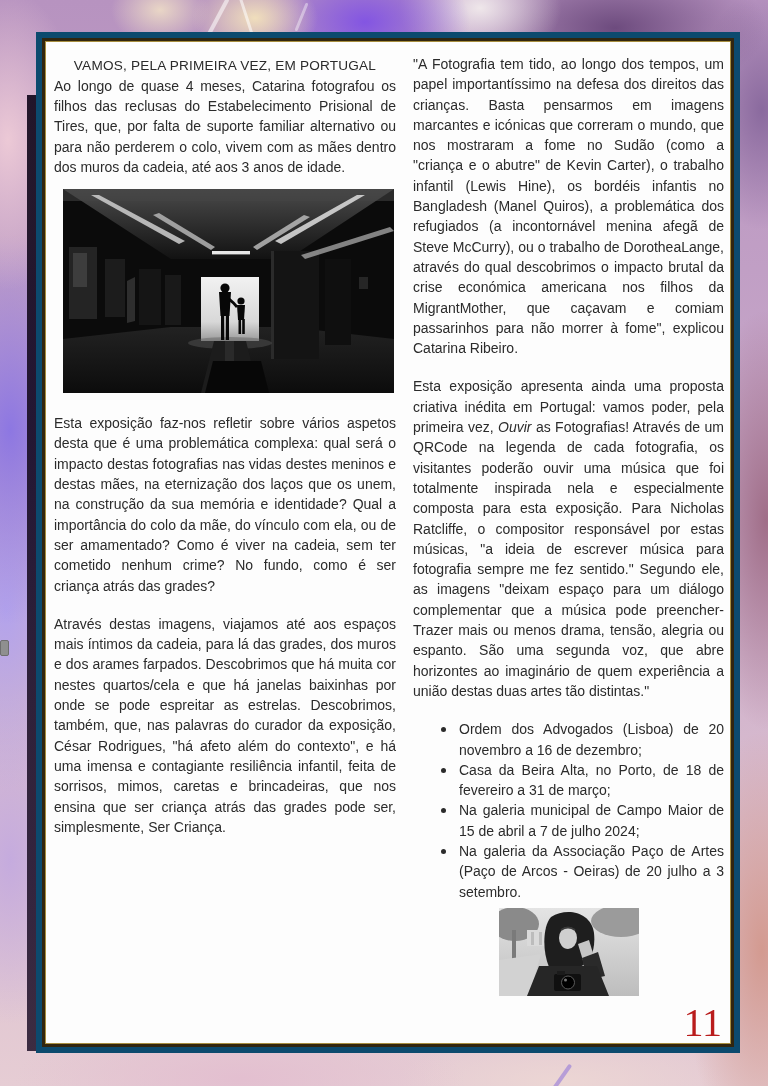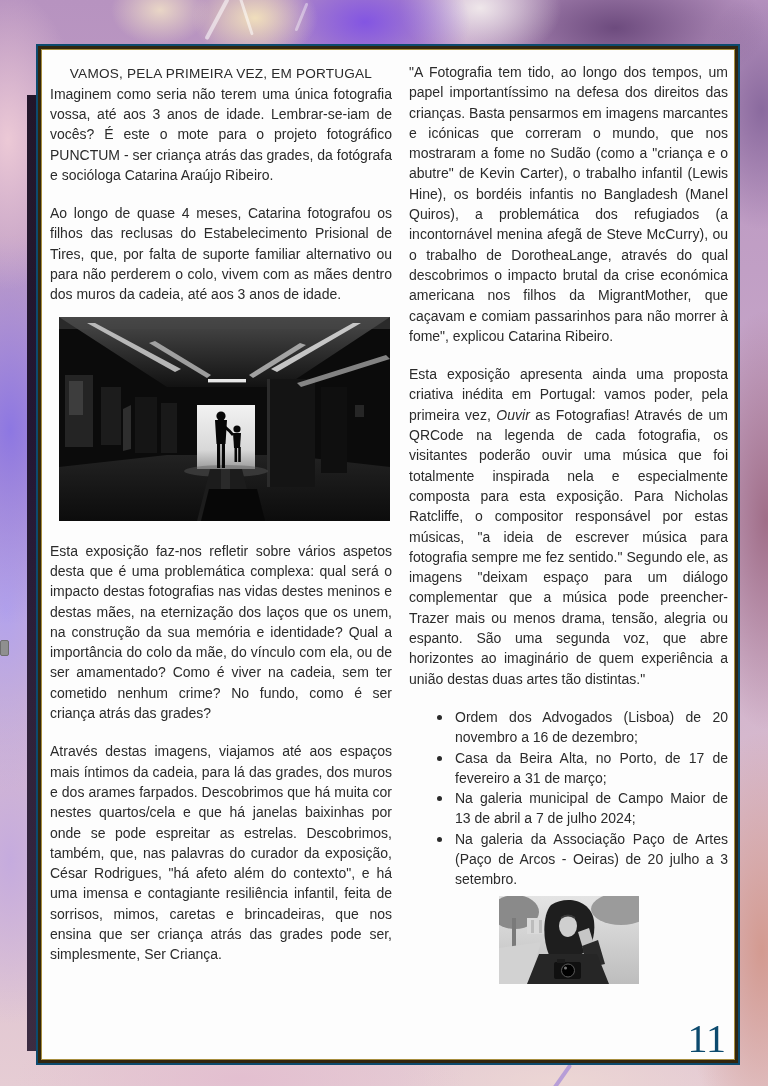--- a/index.html
+++ b/index.html
@@ -35,22 +35,22 @@
   .streak.s1 { left:215px; top:-4px;  width:4px; height:46px; transform:rotate(28deg); }
   .streak.s2 { left:245px; top:-2px;  width:3px; height:38px; transform:rotate(-18deg); }
   .streak.s3 { left:300px; top:2px;   width:3px; height:30px; transform:rotate(22deg); background:rgba(255,255,255,.4); }
   .streak.s4 { left:560px; top:1062px; width:4px; height:30px; transform:rotate(35deg); background:rgba(120,90,220,.45); }
   .dark-edge { position:absolute; left:27px; top:95px; width:9px; height:956px;
     background:linear-gradient(180deg, rgba(18,8,28,.92), rgba(30,16,40,.85)); }
   .bg-chip { position:absolute; left:0; top:640px; width:9px; height:16px;
     background:#8f8f8f; border:1px solid #6e6e6e; border-radius:2px; }
 
   
-  .page { position:absolute; left:36px; top:44px; width:704px; height:1021px;
-    border:2px solid #0c4a6e; background:#fdfdfd; }
+  .page { position:absolute; left:36px; top:32px; width:704px; height:1021px;
+    border:6px solid #0c4a6e; background:#fdfdfd; }
   .frame-dark { width:100%; height:100%; border:3px solid #32260f; }
   .frame-inner { width:100%; height:100%; border:1px solid #a78e3f; background:#fdfdfd; }
   .content { position:relative; width:100%; height:100%; padding:8px 6px 4px 8px;
     display:flex; gap:17px; overflow:hidden; }
   .col { font-size:14px; line-height:1.45; text-align:justify; }
   .col-left  { flex:0 0 342px; }
   .col-right { flex:1 1 auto; padding-top:4px; }
   .col p { margin:0 0 18px; }
 
   .kicker { text-align:center; font-size:13.6px; margin:6px 0 0; letter-spacing:.2px; }
@@ -63,42 +63,41 @@
   ul.venues { list-style:none; margin:4px 0 0 26px; }
   ul.venues li { position:relative; padding-left:20px; margin:0; }
   ul.venues li::before { content:""; position:absolute; left:2px; top:8px;
     width:5px; height:5px; border-radius:50%; background:#2b2b2b; }
   .closing { margin:0 !important; }
 
   .photo-author { display:block; width:140px; height:88px; margin:6px auto 0; }
   .photo-author svg { display:block; width:100%; height:100%; }
 
   .page-number { position:absolute; right:8px; bottom:0px;
-    font-family:"Liberation Serif", serif; font-size:40px; line-height:1; color:#0c4a6e; }
+    font-family:"Liberation Serif", serif; font-size:40px; line-height:1; color:#b91c1c; }
 </style>
 </head>
 <body>
 
 <div class="bg">
   <div class="streak s1"></div>
   <div class="streak s2"></div>
   <div class="streak s3"></div>
   <div class="streak s4"></div>
   <div class="dark-edge"></div>
   <div class="bg-chip"></div>
 </div>
 
 <div class="page">
   <div class="frame-dark">
     <div class="frame-inner">
       <div class="content">
 
         <div class="col col-left">
           <div class="kicker">VAMOS, PELA PRIMEIRA VEZ, EM PORTUGAL</div>
-          <p>Imaginem como seria não terem uma única fotografia vossa, até aos 3 anos de idade. Lembrar-se-iam de vocês? É este o mote para o projeto fotográfico PUNCTUM - ser criança atrás das grades, da fotógrafa e socióloga Catarina Araújo Ribeiro.</p>
           <p>Ao longo de quase 4 meses, Catarina fotografou os filhos das reclusas do Estabelecimento Prisional de Tires, que, por falta de suporte familiar alternativo ou para não perderem o colo, vivem com as mães dentro dos muros da cadeia, até aos 3 anos de idade.</p>
 
           <div class="photo-corridor">
             <svg viewBox="0 0 331 204" preserveAspectRatio="none">
               <defs>
                 <linearGradient id="ceil" x1="0" y1="0" x2="0" y2="1">
                   <stop offset="0" stop-color="#4a4a4a"></stop>
                     <stop offset="1" stop-color="#121212"></stop>
                 </linearGradient>
                 <linearGradient id="floorg" x1="0" y1="0" x2="0" y2="1">
@@ -153,22 +152,22 @@
           <p>Esta exposição faz-nos refletir sobre vários aspetos desta que é uma problemática complexa: qual será o impacto destas fotografias nas vidas destes meninos e destas mães, na eternização dos laços que os unem, na construção da sua memória e identidade? Qual a importância do colo da mãe, do vínculo com ela, ou de ser amamentado? Como é viver na cadeia, sem ter cometido nenhum crime? No fundo, como é ser criança atrás das grades?</p>
           <p>Através destas imagens, viajamos até aos espaços mais íntimos da cadeia, para lá das grades, dos muros e dos arames farpados. Descobrimos que há muita cor nestes quartos/cela e que há janelas baixinhas por onde se pode espreitar as estrelas. Descobrimos, também, que, nas palavras do curador da exposição, César Rodrigues, "há afeto além do contexto", e há uma imensa e contagiante resiliência infantil, feita de sorrisos, mimos, caretas e brincadeiras, que nos ensina que ser criança atrás das grades pode ser, simplesmente, Ser Criança.</p>
         </div>
 
         <div class="col col-right">
           <p>"A Fotografia tem tido, ao longo dos tempos, um papel importantíssimo na defesa dos direitos das crianças. Basta pensarmos em imagens marcantes e icónicas que correram o mundo, que nos mostraram a fome no Sudão (como a "criança e o abutre" de Kevin Carter), o trabalho infantil (Lewis Hine), os bordéis infantis no Bangladesh (Manel Quiros), a problemática dos refugiados (a incontornável menina afegã de Steve McCurry), ou o trabalho de DorotheaLange, através do qual descobrimos o impacto brutal da crise económica americana nos filhos da MigrantMother, que caçavam e comiam passarinhos para não morrer à fome", explicou Catarina Ribeiro.</p>
           <p><span>Esta exposição apresenta ainda uma proposta criativa inédita em Portugal: vamos poder, pela primeira vez, </span><i>Ouvir</i><span> as Fotografias! Através de um QRCode na legenda de cada fotografia, os visitantes poderão ouvir uma música que foi totalmente inspirada nela e especialmente composta para esta exposição. Para Nicholas Ratcliffe, o compositor responsável por estas músicas, "a ideia de escrever música para fotografia sempre me fez sentido." Segundo ele, as imagens "deixam espaço para um diálogo complementar que a música pode preencher- Trazer mais ou menos drama, tensão, alegria ou espanto. São uma segunda voz, que abre horizontes ao imaginário de quem experiência a união destas duas artes tão distintas."</span></p>
 
           <ul class="venues">
             <li><span>Ordem dos Advogados (Lisboa) de 20 novembro a 16 de dezembro;</span></li>
-            <li><span>Casa da Beira Alta, no Porto, de 17 de fevereiro a 31 de março;</span></li>
-            <li><span>Na galeria municipal de Campo Maior de 13 de abril a 7 de julho 2024;</span></li>
+            <li><span>Casa da Beira Alta, no Porto, de 18 de fevereiro a 31 de março;</span></li>
+            <li><span>Na galeria municipal de Campo Maior de 15 de abril a 7 de julho 2024;</span></li>
             <li><span>Na galeria da Associação Paço de Artes (Paço de Arcos - Oeiras) de 20 julho a 3 setembro.</span></li>
           </ul>
 
           <div class="photo-author">
             <svg viewBox="0 0 140 88" preserveAspectRatio="none">
               <defs>
                 <linearGradient id="abg" x1="0" y1="0" x2="0" y2="1">
                   <stop offset="0" stop-color="#e4e4e4"></stop>
                     <stop offset="1" stop-color="#bdbdbd"></stop>
                 </linearGradient>

